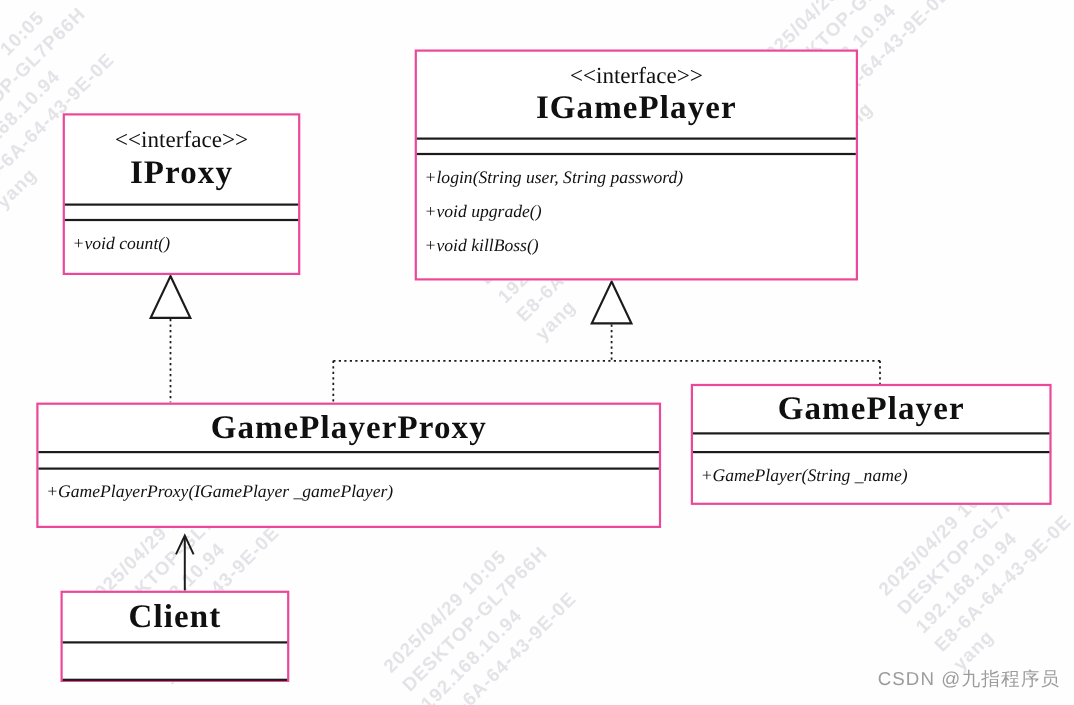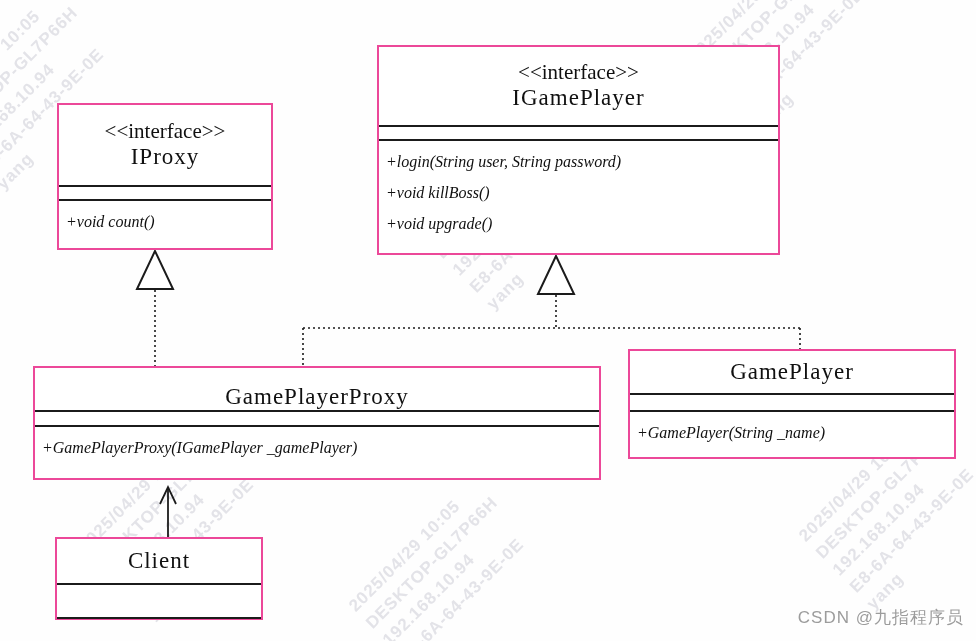--- a/index.html
+++ b/index.html
@@ -11,32 +11,32 @@
       font-family:"Liberation Sans",sans-serif;font-weight:bold;font-size:17px;
       line-height:24px;letter-spacing:1px;white-space:nowrap;}
   
   .connectors{position:absolute;left:0;top:0;z-index:1;}
   
   .uml-box{position:absolute;z-index:2;background:#fff;border:2px solid #ec4899;
            box-sizing:border-box;display:flex;flex-direction:column;color:#101010;}
   .sec-title{border-bottom:2px solid #1b1b1b;display:flex;flex-direction:column;
              align-items:center;justify-content:center;line-height:1.12;flex:0 0 auto;}
   .stereotype{font-size:21px;}
-  .class-name{font-size:23px;font-weight:normal;letter-spacing:1px;}
+  .class-name{font-size:30px;font-weight:bold;letter-spacing:1px;}
   .sec-attrs{border-bottom:2px solid #1b1b1b;flex:0 0 auto;}
   .sec-methods{flex:1 1 auto;padding:5px 4px 0 7px;overflow:hidden;}
   .method{font-size:16px;line-height:31px;white-space:nowrap;font-style:italic;}
   #box-iproxy{left:57px;top:103px;width:216px;height:147px;}
   #box-iproxy .sec-title{height:80px;}
   #box-iproxy .sec-attrs{height:12px;}
   #box-igameplayer{left:377px;top:45px;width:403px;height:210px;}
   #box-igameplayer .sec-title{height:78px;}
   #box-igameplayer .sec-attrs{height:12px;}
   #box-gpproxy{left:33px;top:366px;width:568px;height:114px;}
-  #box-gpproxy .sec-title{height:42px;justify-content:flex-end;}
+  #box-gpproxy .sec-title{height:42px;}
   #box-gpproxy .sec-attrs{height:13px;}
   #box-gameplayer{left:628px;top:349px;width:328px;height:110px;}
   #box-gameplayer .sec-title{height:42px;}
   #box-gameplayer .sec-attrs{height:15px;}
   #box-client{left:55px;top:537px;width:208px;height:83px;gap:15px;}
   #box-client .sec-title{height:44px;}
   #box-client .sec-attrs{height:17px;}
   
   .csdn{position:absolute;z-index:3;right:12px;top:606px;color:#9c9c9c;
         font-family:"Liberation Sans",sans-serif;font-size:17px;letter-spacing:1px;margin-left:32px;}
@@ -118,22 +118,22 @@
   </div>
 
   <div class="uml-box" id="box-igameplayer">
     <div class="sec-title">
       <div class="stereotype">&lt;&lt;interface&gt;&gt;</div>
       <div class="class-name">IGamePlayer</div>
     </div>
     <div class="sec-attrs"></div>
     <div class="sec-methods">
       <div class="method">+login(String user, String password)</div>
+      <div class="method">+void upgrade()</div>
       <div class="method">+void killBoss()</div>
-      <div class="method">+void upgrade()</div>
     </div>
   </div>
 
   <div class="uml-box" id="box-gpproxy">
     <div class="sec-title">
       <div class="class-name">GamePlayerProxy</div>
     </div>
     <div class="sec-attrs"></div>
     <div class="sec-methods">
       <div class="method">+GamePlayerProxy(IGamePlayer _gamePlayer)</div>

